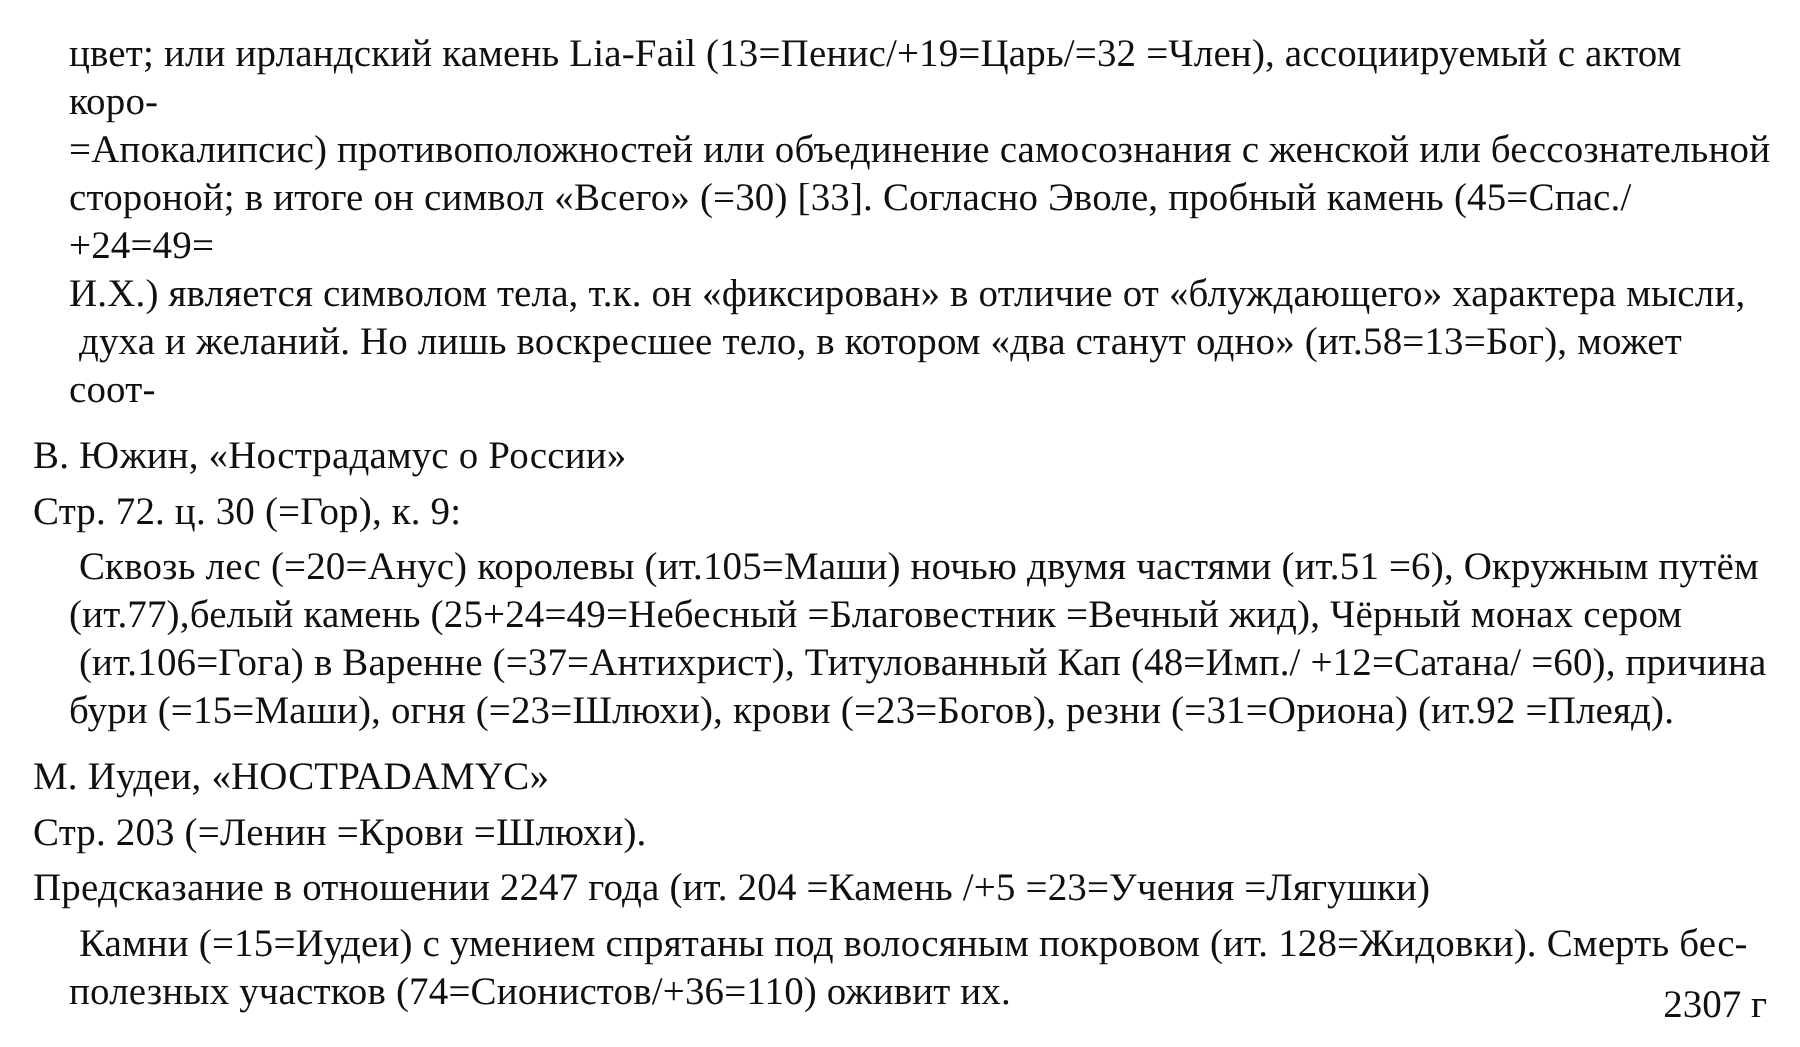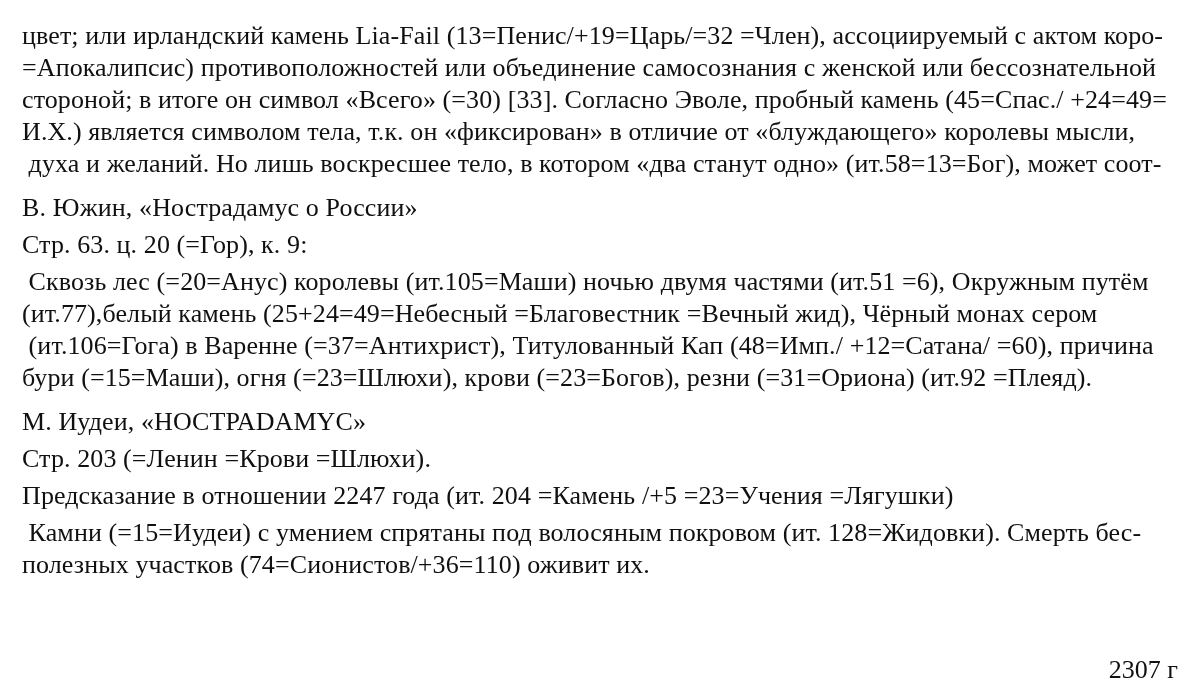--- a/index.html
+++ b/index.html
@@ -18,21 +18,21 @@
     position: relative;
     width: 1200px;
     height: 698px;
     box-sizing: border-box;
     padding: 20px 18px 0 22px;
     background: #ffffff;
   }
   .block { margin: 0; }
   .block-heading   { margin-top: 12px; }
   .block-line      { margin-top: 5px; }
-  .block-paragraph { margin-top: 5px; }
+  .block-paragraph { margin-top: 5px; margin-left: 24px; }
   .block:first-child { margin-top: 0; }
   .line {
     font-size: 26px;
     line-height: 32px;
     white-space: pre-wrap;
     letter-spacing: 0.1px;
   }
   .seg { font-weight: normal; }
   .seg.bold { font-weight: normal; }
   .footer-year {
@@ -45,28 +45,28 @@
 </style>
 </head>
 <body>
 
 <div class="page">
   <div>
       <div class="block block-paragraph">
         <div class="line"><span class="seg">цвет; или ирландский камень Lia-Fail (13=Пенис/+19=Царь/=32 =Член), ассоциируемый с актом коро-</span></div>
         <div class="line"><span class="seg">=Апокалипсис) противоположностей или объединение самосознания с женской или бессознательной</span></div>
         <div class="line"><span class="seg">стороной; в итоге он символ «Всего» (=30) [33]. Согласно Эволе, пробный камень (45=Спас./ +24=49=</span></div>
-        <div class="line"><span class="seg">И.Х.) является символом тела, т.к. он «фиксирован» в отличие от «блуждающего» королевы мысли,</span></div>
+        <div class="line"><span class="seg">И.Х.) является символом тела, т.к. он «фиксирован» в отличие от «блуждающего» характера мысли,</span></div>
         <div class="line"><span class="seg"> духа и желаний. Но лишь воскресшее тело, в котором «два станут одно» (ит.58=13=Бог), может соот-</span></div>
       </div>
       <div class="block block-heading">
         <div class="line"><span class="seg bold">В. Южин, «Нострадамус о России»</span></div>
       </div>
       <div class="block block-line">
-        <div class="line"><span class="seg">Стр. 63. ц. 20 (=Гор), к. 9:</span></div>
+        <div class="line"><span class="seg">Стр. 72. ц. 30 (=Гор), к. 9:</span></div>
       </div>
       <div class="block block-paragraph">
         <div class="line"><span class="seg"> Сквозь лес (=20=Анус) королевы (ит.105=Маши) ночью двумя частями (ит.51 =6), Окружным путём</span></div>
         <div class="line"><span class="seg">(ит.77),белый камень (25+24=49=Небесный =Благовестник =Вечный жид), Чёрный монах сером</span></div>
         <div class="line"><span class="seg"> (ит.106=Гога) в Варенне (=37=Антихрист), Титулованный Кап (48=Имп./ +12=Сатана/ =60), причина</span></div>
         <div class="line"><span class="seg">бури (=15=Маши), огня (=23=Шлюхи), крови (=23=Богов), резни (=31=Ориона) (ит.92 =Плеяд).</span></div>
       </div>
       <div class="block block-heading">
         <div class="line"><span class="seg bold">М. Иудеи, «НОСТРАDАМYС»</span></div>
       </div>

